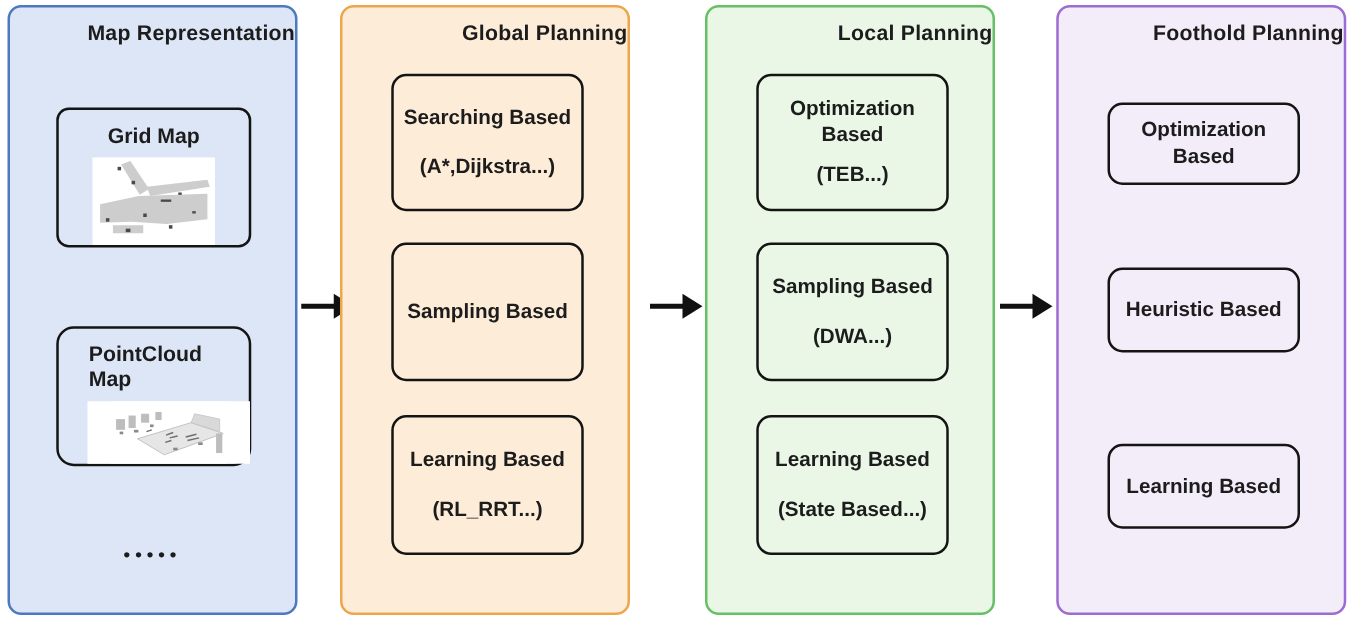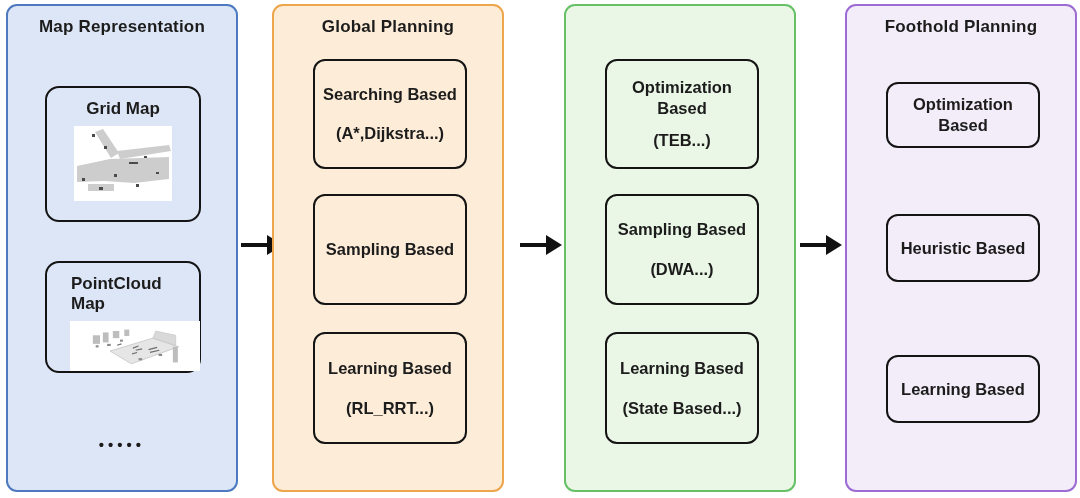--- a/index.html
+++ b/index.html
@@ -6,38 +6,38 @@
   body{width:1080px;height:498px;font-family:"Liberation Sans",sans-serif;}
   .canvas{position:relative;width:1080px;height:498px;background:#ffffff;overflow:hidden;}
 
   .panel{position:absolute;top:4px;height:488px;width:232px;border-radius:11px;
          border:2.5px solid #888;box-sizing:border-box;}
   .panel-map{left:6px;background:var(--map-panel-bg,#dde6f6);border-color:var(--map-panel-border,#4d79c0);}
   .panel-global{left:272px;background:var(--global-panel-bg,#fdecd8);border-color:var(--global-panel-border,#eda64c);}
   .panel-local{left:564px;background:var(--local-panel-bg,#eaf7e6);border-color:var(--local-panel-border,#67c065);}
   .panel-foothold{left:845px;background:var(--foothold-panel-bg,#f2edf9);border-color:var(--foothold-panel-border,#9c6bd3);}
 
-  .panel-title{margin:0;position:absolute;top:11px;left:0;right:0;text-align:center;
+  .panel-title{margin:0;position:absolute;top:11px;left:0;right:0;text-align:right;
                font-size:17px;font-weight:700;color:#1c1c1c;letter-spacing:.2px;}
 
   .method-box{position:absolute;left:39px;width:154px;border:2.5px solid #141414;border-radius:12px;
               box-sizing:border-box;display:flex;flex-direction:column;justify-content:space-evenly;
               align-items:center;text-align:center;font-weight:700;color:#1c1c1c;font-size:16.5px;
               line-height:1.25;padding:4px 5px;}
   .method-box.single{justify-content:center;}
   #gp-1,#lp-1{top:53px;height:110px;}
   #gp-2,#lp-2{top:188px;height:111px;}
   #gp-3,#lp-3{top:326px;height:112px;}
   #fp-1{top:76px;height:66px;}
   #fp-2{top:208px;height:68px;}
   #fp-3{top:349px;height:68px;}
 
   .map-card{position:absolute;left:37px;width:156px;border:2.5px solid #141414;border-radius:14px;
             box-sizing:border-box;display:flex;flex-direction:column;align-items:center;background:transparent;}
-  #grid-card{top:80px;height:136px;}
+  #grid-card{top:80px;height:112px;border-radius:10px;}
   #pc-card{top:255px;height:112px;padding-left:24px;}
   .map-card-title{font-size:17px;font-weight:700;margin-top:11px;color:#1c1c1c;}
   .thumb{margin-top:7px;background:#ffffff;display:block;}
 
   .dots{position:absolute;left:0;right:0;top:430px;text-align:center;font-size:15px;
         font-weight:700;letter-spacing:4px;color:#1c1c1c;}
 
   .arrow{position:absolute;width:44px;height:26px;}
   #arrow-1{left:240px;top:232px;}
   #arrow-2{left:519px;top:232px;}
@@ -130,20 +130,21 @@
   </section>
 
   <div class="arrow" id="arrow-2">
     <svg viewBox="0 0 44 26" width="44" height="26" aria-hidden="true">
       <line x1="1" y1="13" x2="29" y2="13" stroke="#111111" stroke-width="4"></line>
       <polygon points="27,3 43,13 27,23" fill="#111111"></polygon>
     </svg>
   </div>
 
   <section class="panel panel-local">
+    <h2 class="panel-title">Local Planning</h2>
 
     <div class="method-box" id="lp-1">
       <div>Optimization Based</div>
       <div>(TEB...)</div>
     </div>
     <div class="method-box" id="lp-2">
       <div>Sampling Based</div>
       <div>(DWA...)</div>
     </div>
     <div class="method-box" id="lp-3">

